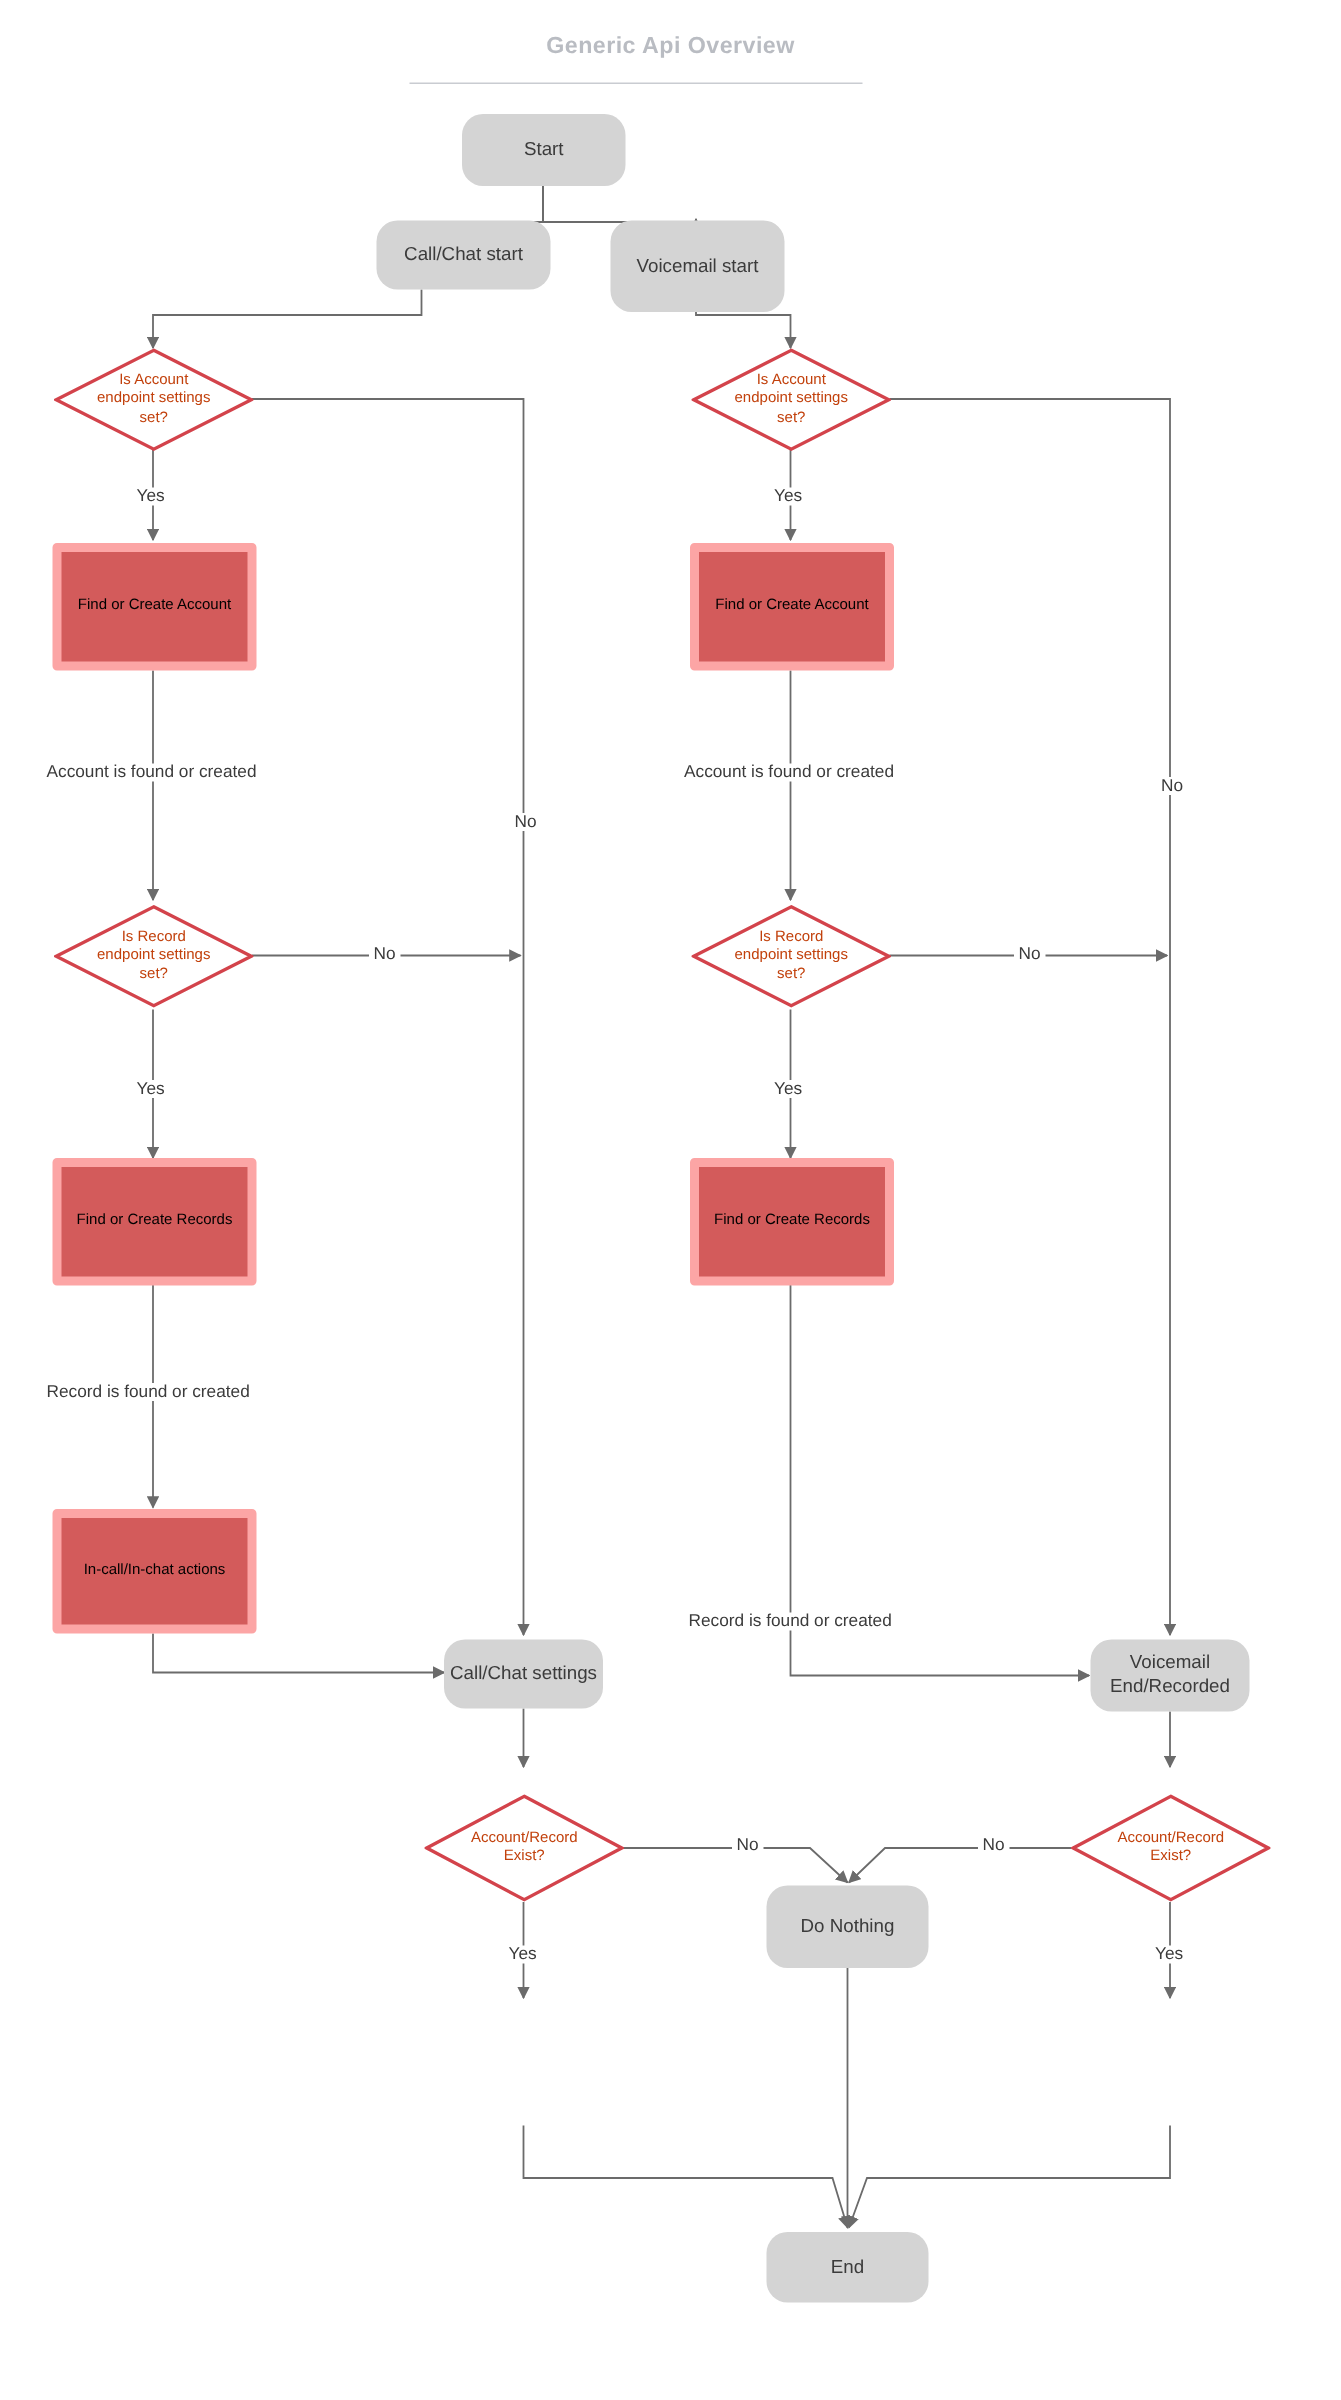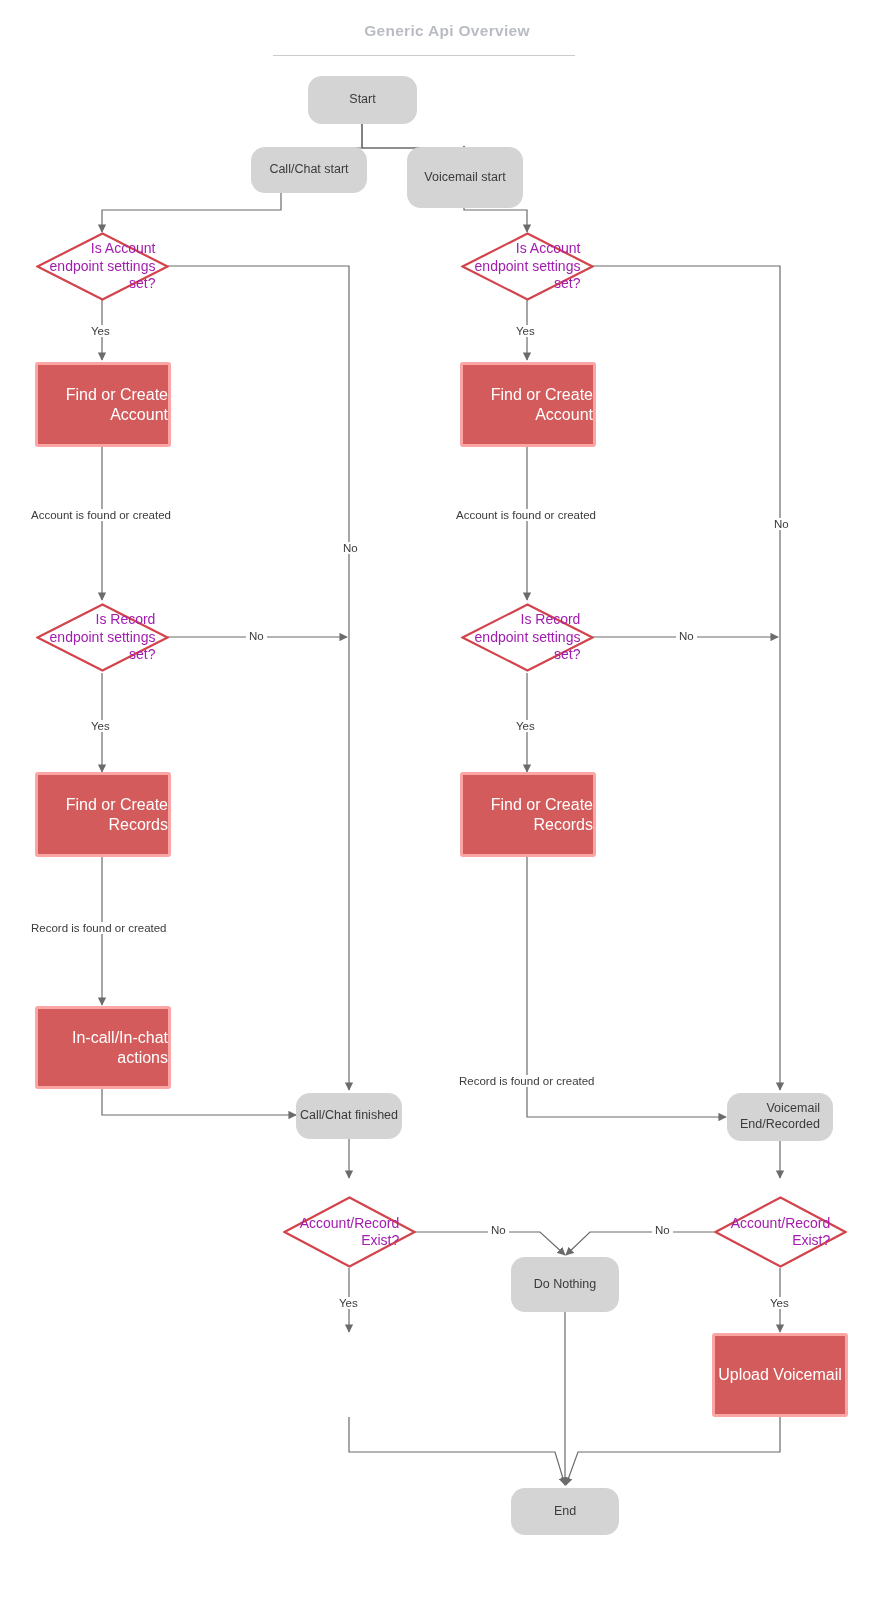--- a/index.html
+++ b/index.html
@@ -25,40 +25,40 @@
     width: 894px;
     height: 1600px;
     pointer-events: none;
   }
   .node {
     position: absolute;
     box-sizing: border-box;
     display: flex;
     align-items: center;
     justify-content: center;
-    text-align: right;
+    text-align: center;
     line-height: 1.25;
     white-space: pre-line;
   }
   .node.terminal {
     background: #d4d4d4;
     border-radius: 14px;
     color: #3b3b3b;
     font-size: 12.5px;
   }
   .node.process {
     background: #d35b5b;
-    border: 3px solid #fca5a5;
+    border: 6px solid #fca5a5;
     border-radius: 3px;
-    color: #ffffff;
-    font-size: 16px;
+    color: #000000;
+    font-size: 10px;
   }
   .node.decision {
-    color: #a21caf;
-    font-size: 14px;
+    color: #c2410c;
+    font-size: 10px;
     background: transparent;
   }
   .decision-shape {
     position: absolute;
     left: 0;
     top: 0;
     width: 100%;
     height: 100%;
   }
   .decision-label {
@@ -231,21 +231,21 @@
 
   <div class="node process" style="left:460px; top:772px; width:136px; height:85px;">
     <span>Find or Create Records</span>
   </div>
 
   <div class="node process" style="left:35px; top:1006px; width:136px; height:83px;">
     <span>In-call/In-chat actions</span>
   </div>
 
   <div class="node terminal" style="left:296px; top:1093px; width:106px; height:46px;">
-    <span>Call/Chat finished</span>
+    <span>Call/Chat settings</span>
   </div>
 
   <div class="node terminal" style="left:727px; top:1093px; width:106px; height:48px;">
     <span>Voicemail
 End/Recorded</span>
   </div>
 
   <div class="node decision" style="left:283px; top:1196px; width:133px; height:72px;">
     <svg class="decision-shape" viewBox="0 0 133 72">
       <polygon points="66.5,1.5 131.5,36 66.5,70.5 1.5,36" fill="#ffffff" stroke="#d3434b" stroke-width="2.2"></polygon>
@@ -260,23 +260,20 @@
     </svg>
     <span class="decision-label">Account/Record
 Exist?</span>
   </div>
 
   <div class="node terminal" style="left:511px; top:1257px; width:108px; height:55px;">
     <span>Do Nothing</span>
   </div>
 
 
-  <div class="node process" style="left:712px; top:1333px; width:136px; height:84px;">
-    <span>Upload Voicemail</span>
-  </div>
 
   <div class="node terminal" style="left:511px; top:1488px; width:108px; height:47px;">
     <span>End</span>
   </div>
 
   <div class="edge-label" style="left:88px; top:325px;">Yes</div>
   <div class="edge-label" style="left:513px; top:325px;">Yes</div>
   <div class="edge-label" style="left:340px; top:542px;">No</div>
   <div class="edge-label" style="left:771px; top:518px;">No</div>
   <div class="edge-label" style="left:28px; top:509px;">Account is found or created</div>

